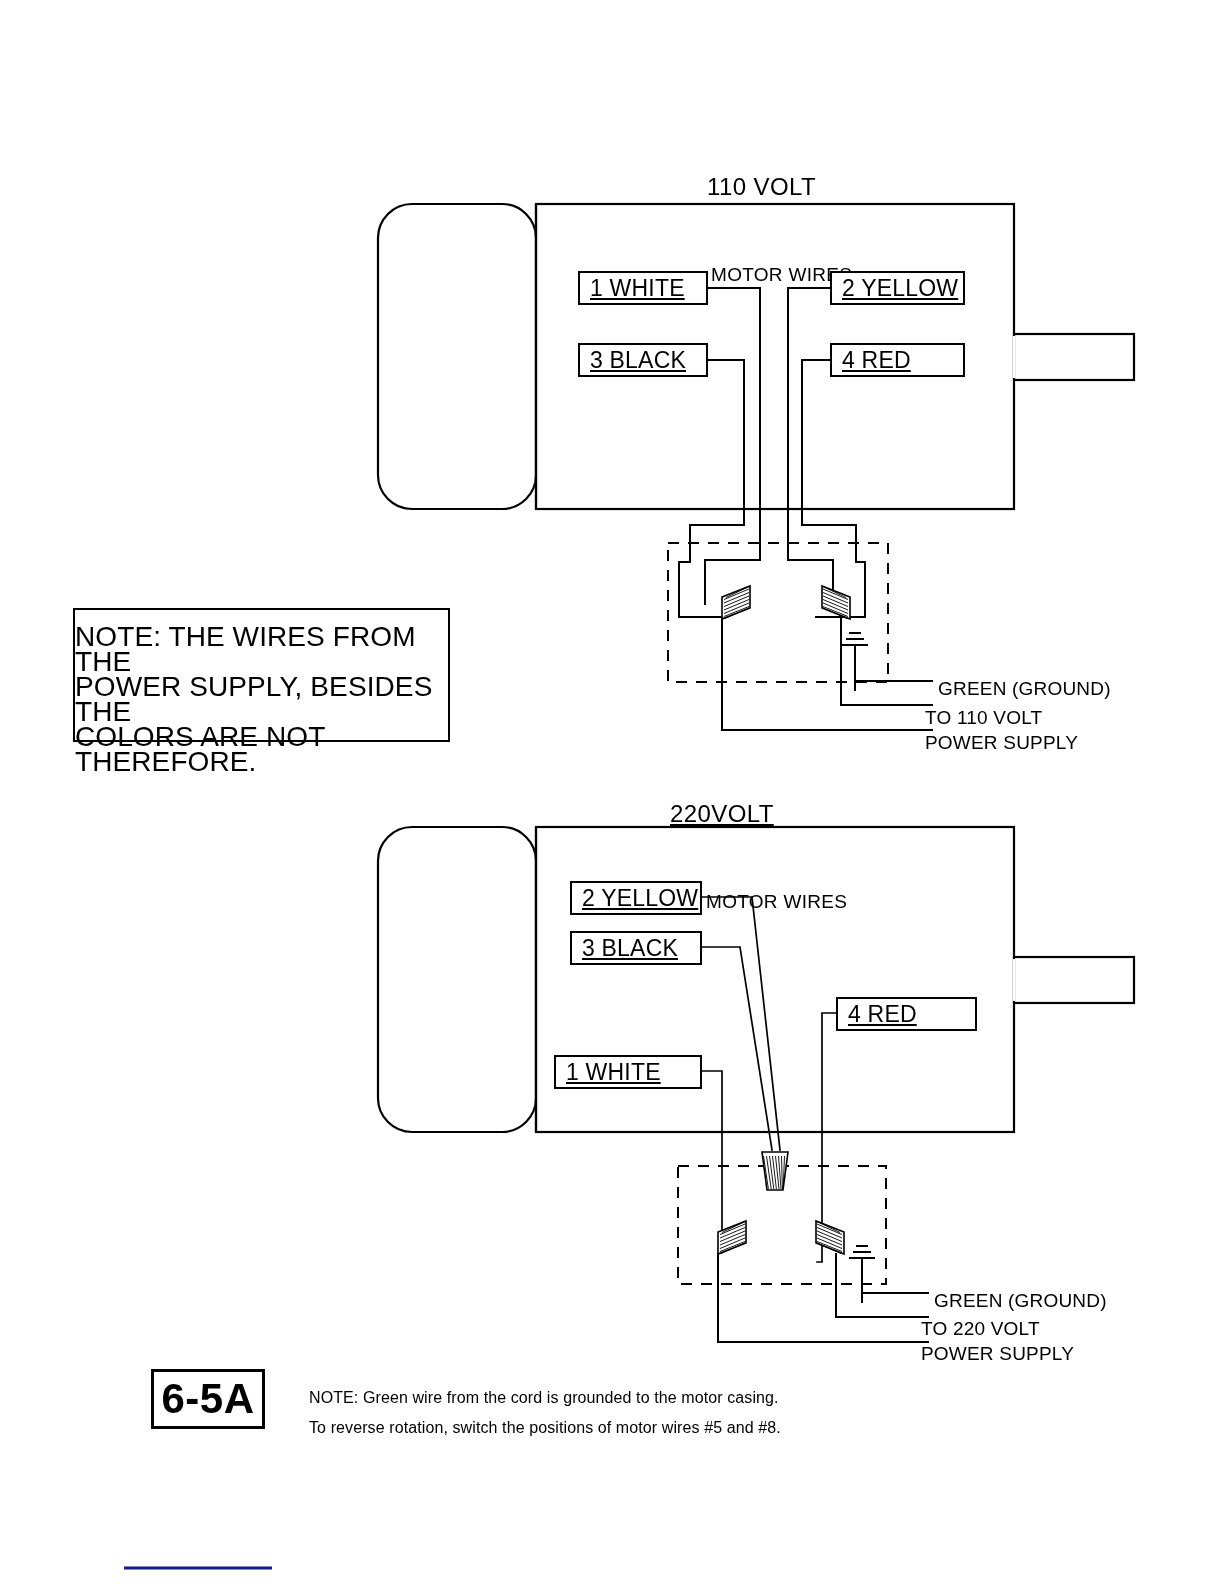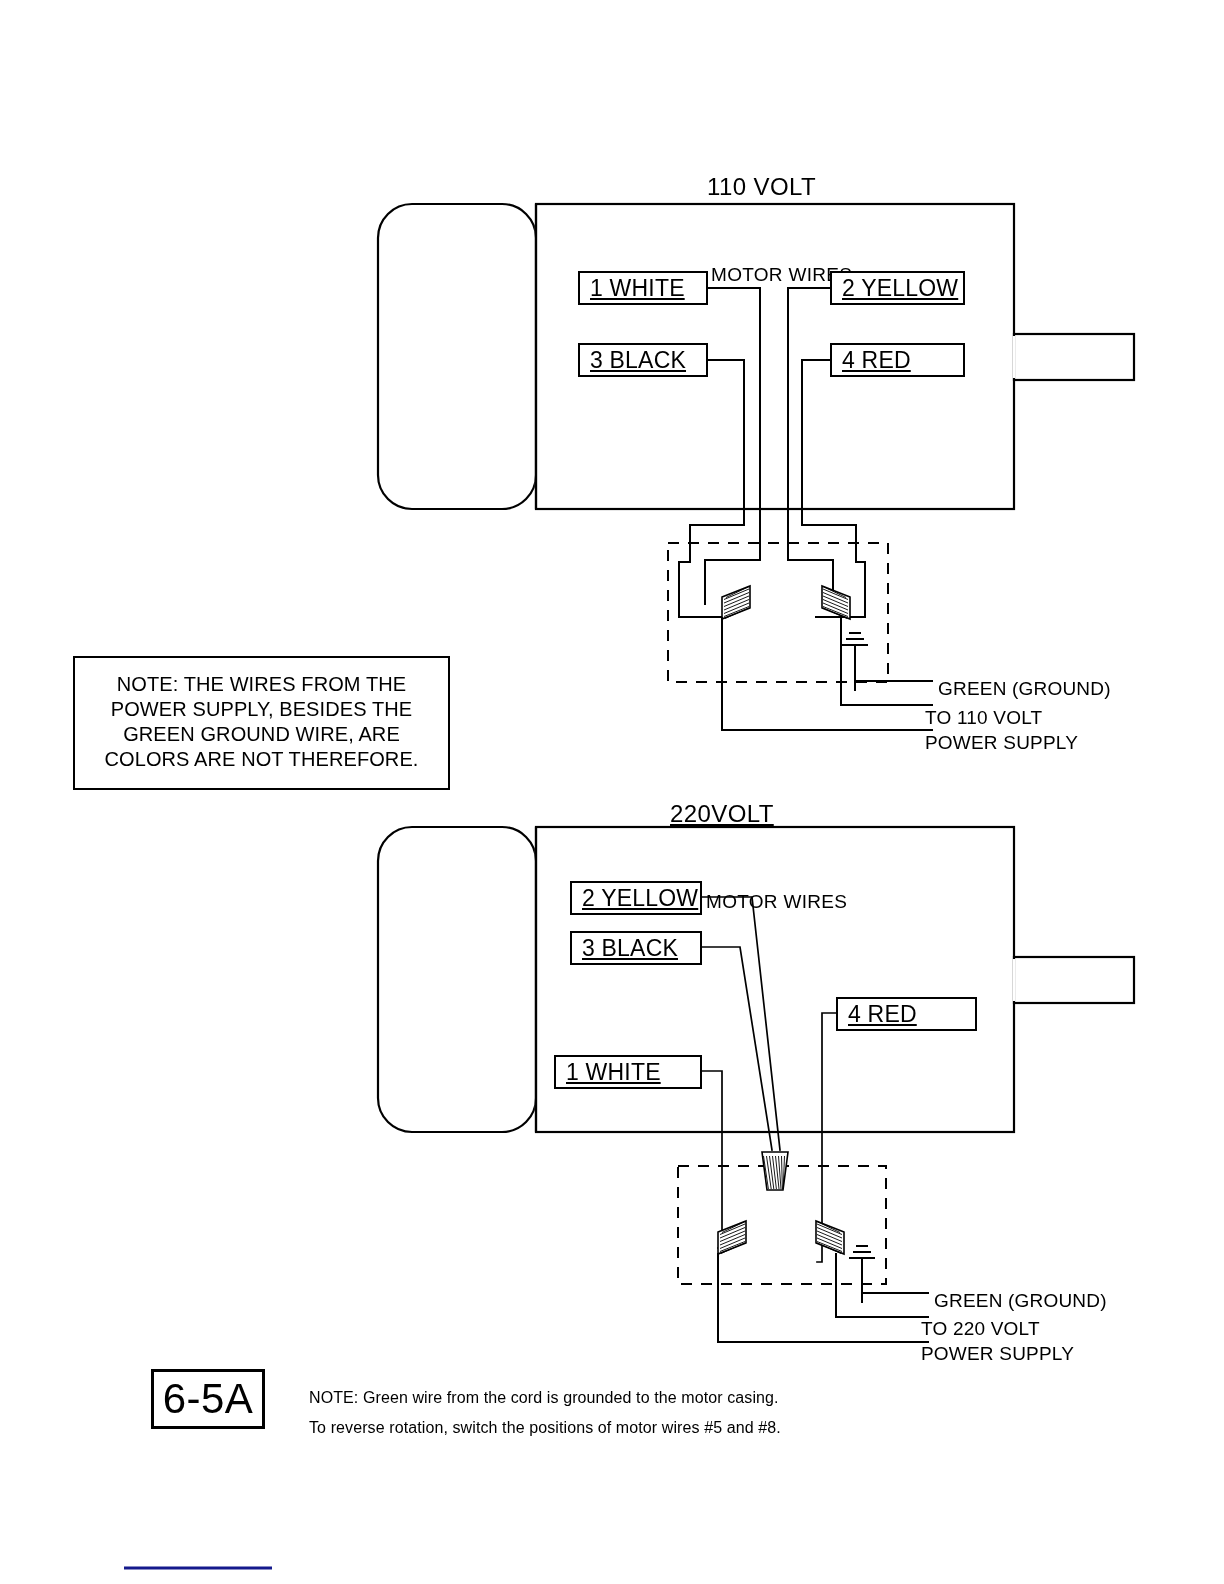--- a/index.html
+++ b/index.html
@@ -56,37 +56,37 @@
   }
   .supply-cap {
     font-size: 19px;
     letter-spacing: 0.2px;
   }
   .note-box {
     position: absolute;
     border: 2px solid #000;
     background: #fff;
     box-sizing: border-box;
-    text-align: center;
-    font-size: 20px;
+    text-align: left;
+    font-size: 28px;
     line-height: 25px;
     padding-top: 14px;
     letter-spacing: 0.1px;
-    margin-top: 48px;
   }
   .code-box {
     position: absolute;
     border: 3px solid #000;
     background: #fff;
     box-sizing: border-box;
     display: flex;
     align-items: center;
     justify-content: center;
     font-size: 42px;
     letter-spacing: 0.5px;
+    font-weight: bold;
   }
   .bottom-note {
     position: absolute;
     font-size: 16px;
     line-height: 30px;
     letter-spacing: 0.1px;
   }
 </style>
 </head>
 <body>
@@ -230,21 +230,20 @@
   <div class="lbl-box" style="left:578px; top:343px; width:130px; height:34px;">3 BLACK</div>
   <div class="lbl-box" style="left:830px; top:343px; width:135px; height:34px;">4 RED</div>
 
   <div class="txt supply-cap" style="left:938px; top:679px;">GREEN (GROUND)</div>
   <div class="txt supply-cap" style="left:925px; top:708px;">TO 110 VOLT</div>
   <div class="txt supply-cap" style="left:925px; top:733px;">POWER SUPPLY</div>
 
   <div class="note-box" style="left:73px; top:608px; width:377px; height:134px;">
     <div>NOTE: THE  WIRES FROM THE</div>
     <div>POWER SUPPLY, BESIDES THE</div>
-    <div>GREEN GROUND WIRE, ARE</div>
     <div>COLORS ARE NOT THEREFORE.</div>
   </div>
 
   <div class="txt section-title" style="left:670px; top:802px;text-decoration:underline;">220VOLT</div>
 
   <div class="txt motor-wires-cap" style="left:706px; top:857px;">MOTOR WIRES</div>
 
   <div class="lbl-box" style="left:570px; top:881px; width:132px; height:34px;">2 YELLOW</div>
   <div class="lbl-box" style="left:570px; top:931px; width:132px; height:34px;">3 BLACK</div>
   <div class="lbl-box" style="left:836px; top:997px; width:141px; height:34px;">4 RED</div>

